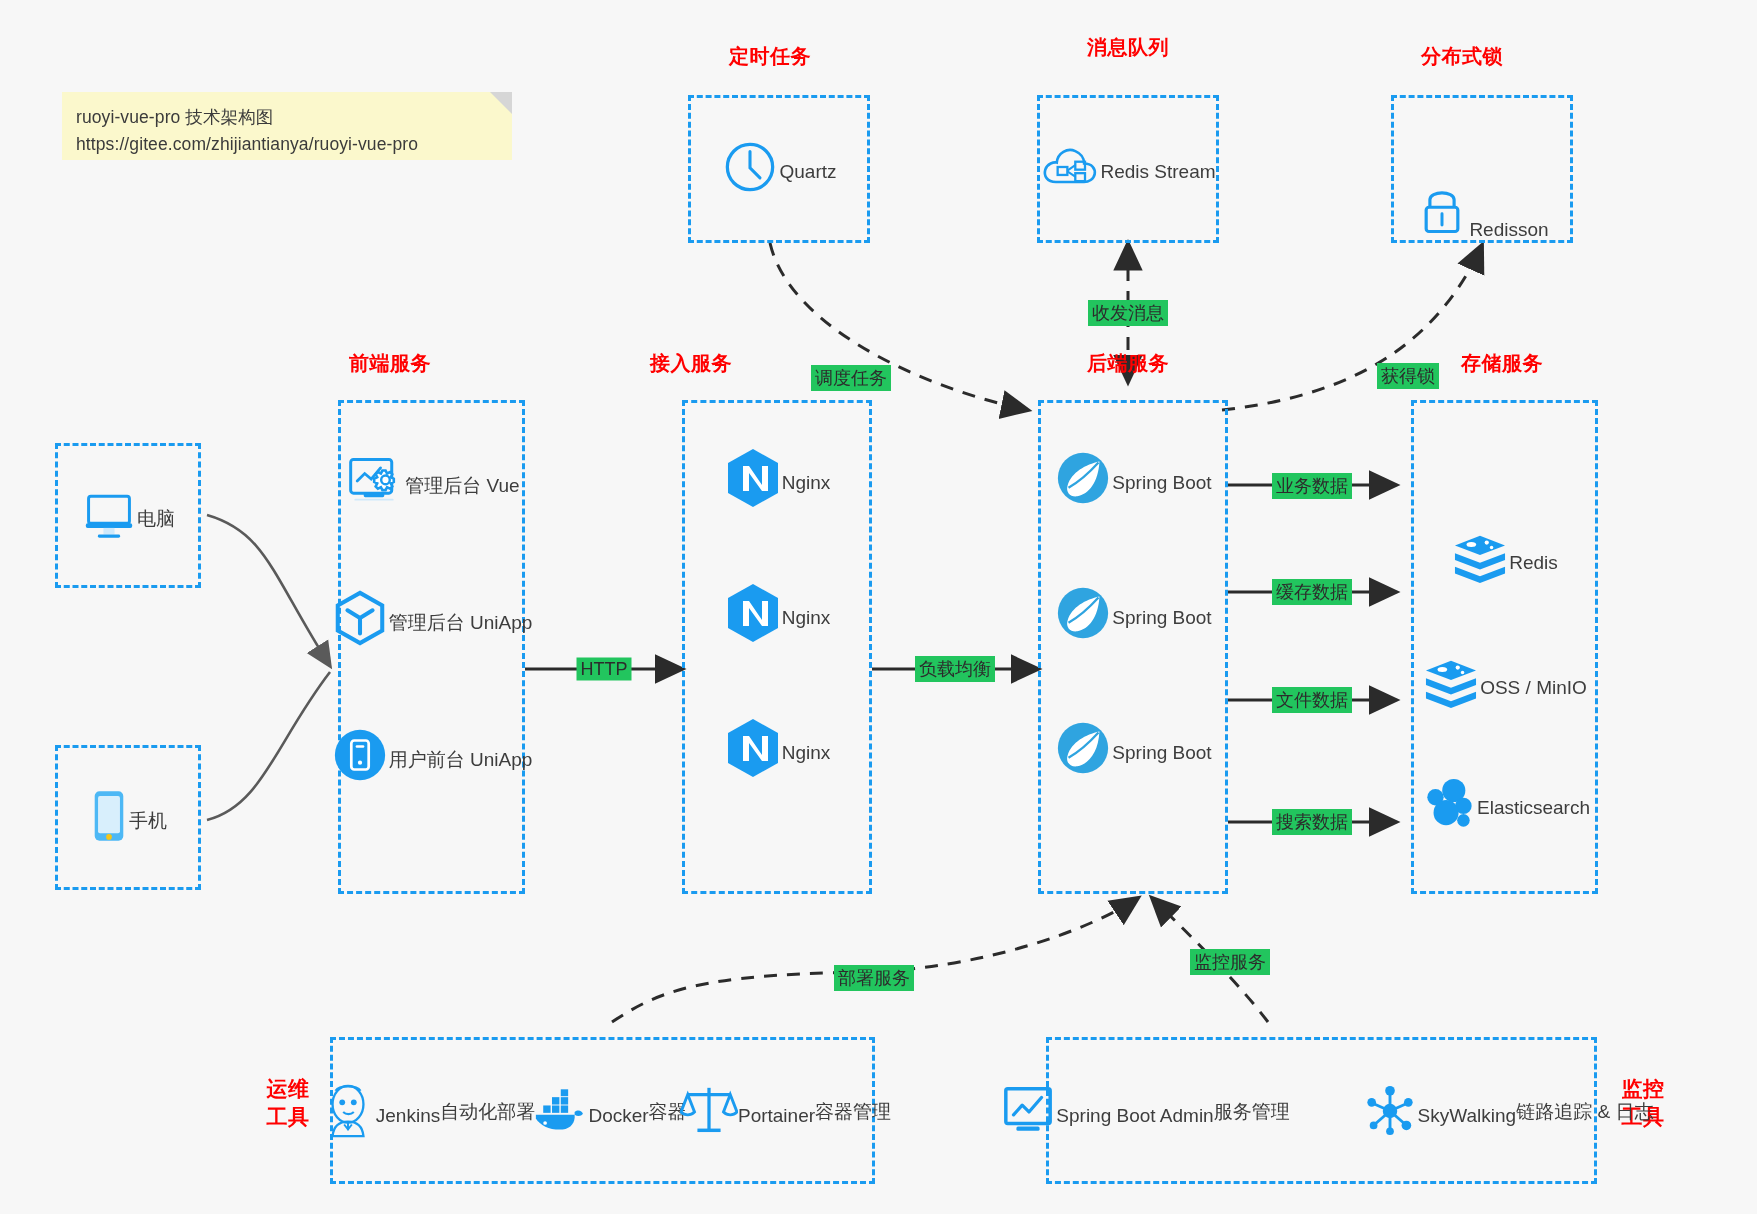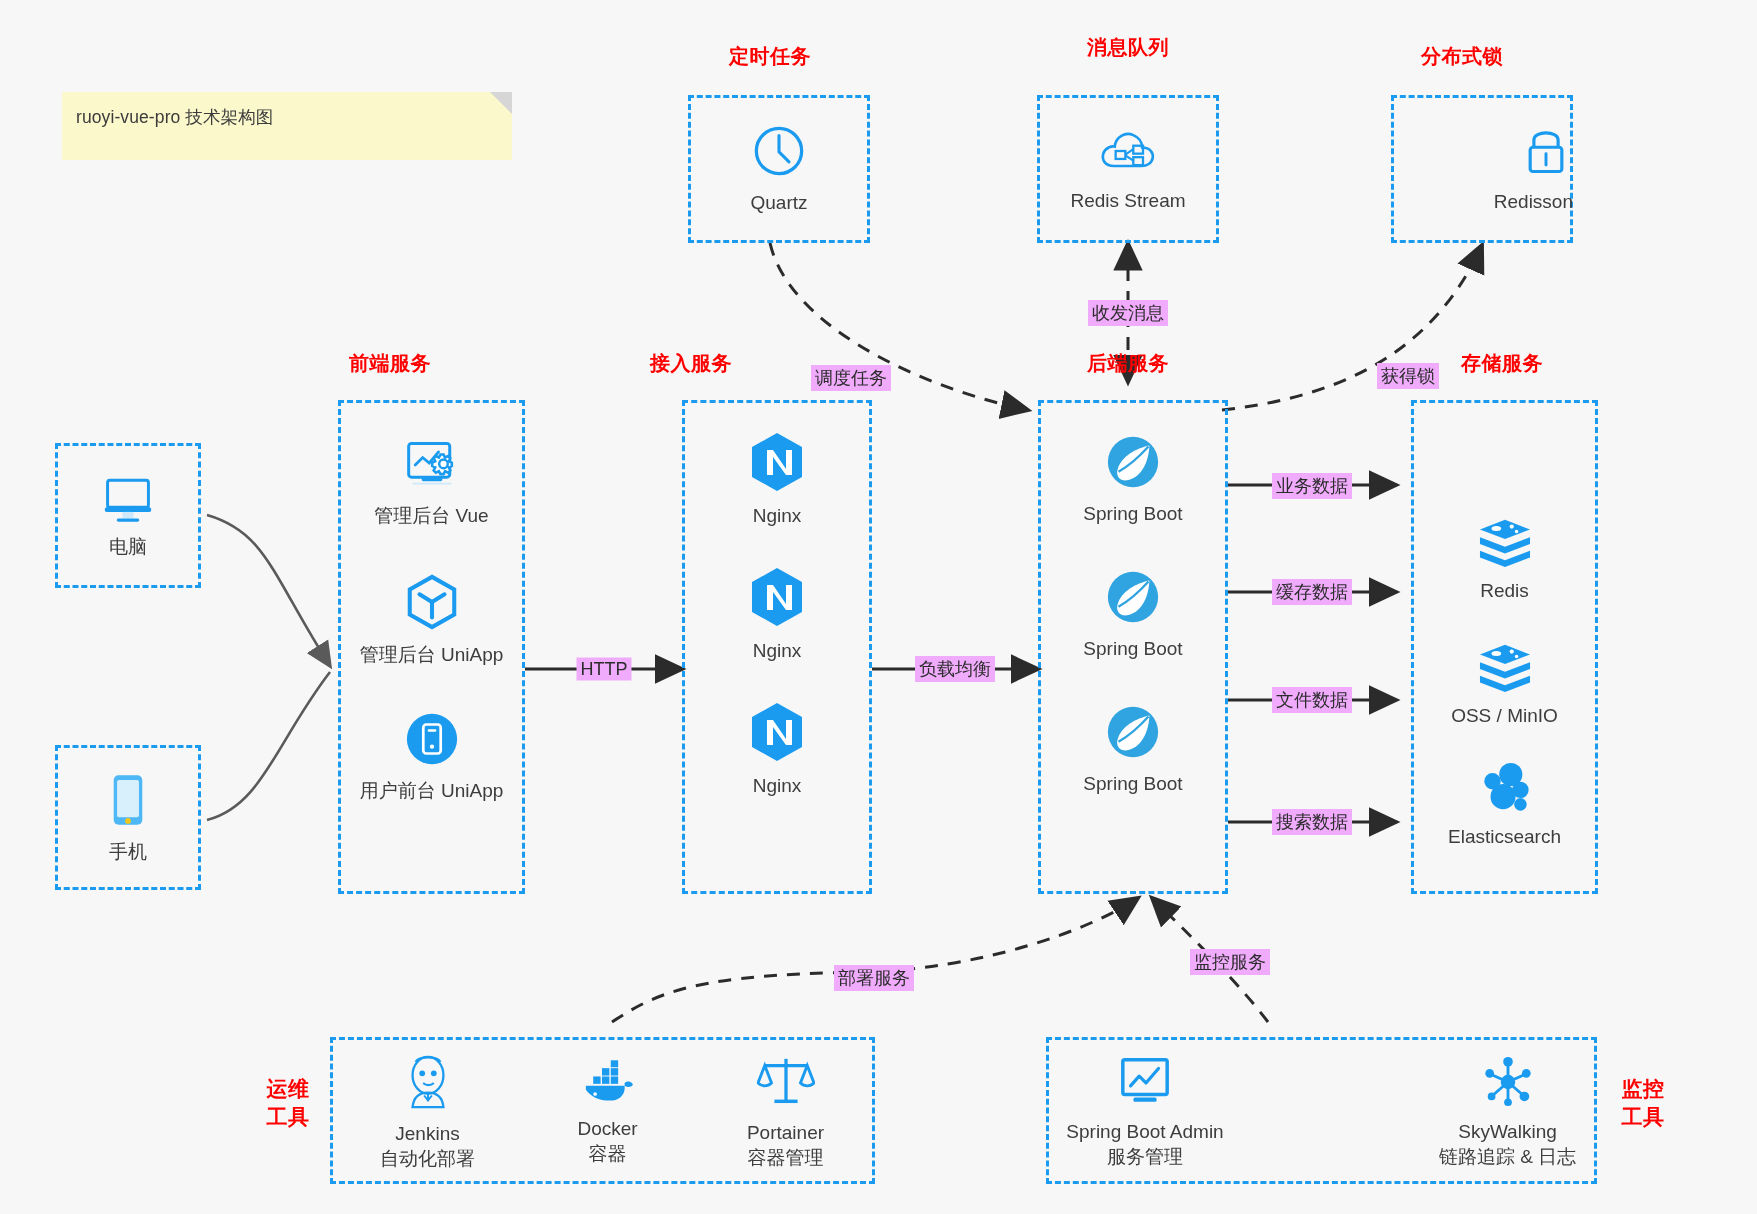--- a/index.html
+++ b/index.html
@@ -59,21 +59,21 @@
     position: absolute;
     box-sizing: border-box;
     border: 3px dashed #1a9bf0;
     background: transparent;
   }
   
   .node {
     position: absolute;
     box-sizing: border-box;
     display: flex;
-    flex-direction: column;
+    flex-direction: row;
     align-items: center;
     justify-content: center;
   }
   .node .cap {
     margin-top: 7px;
     font-size: 19px;
     color: #3d3d3d;
     text-align: center;
     line-height: 1.3;
     white-space: nowrap;
@@ -84,21 +84,21 @@
     text-align: center;
     line-height: 1.3;
     white-space: nowrap;
   }
   .ic { display: block; }
   
   .elabel {
     position: absolute;
     font-size: 18px;
     color: #2c2c2c;
-    background: #f0abfc;
+    background: #22c55e;
     padding: 1px 4px;
     white-space: nowrap;
     transform: translate(-50%, -50%);
   }
 </style>
 </head>
 <body>
 
 <div id="stage">
 
@@ -137,20 +137,21 @@
     <line x1="1228" y1="822" x2="1396" y2="822" stroke="#2b2b2b" stroke-width="3" marker-end="url(#arrowSolid)"></line>
 
     <path d="M612,1022 C 660,990 700,975 860,972 C 980,970 1090,930 1138,898" fill="none" stroke="#2b2b2b" stroke-width="3" stroke-dasharray="13,10" marker-end="url(#arrowDash)"></path>
 
     <path d="M1268,1022 C 1240,985 1200,945 1152,898" fill="none" stroke="#2b2b2b" stroke-width="3" stroke-dasharray="13,10" marker-end="url(#arrowDash)"></path>
   </svg>
 
   <div class="note">
     <div class="fold"></div>
     <div>ruoyi-vue-pro 技术架构图</div>
+    <div>https://gitee.com/zhijiantianya/ruoyi-vue-pro</div>
   </div>
 
   <div class="grp-title" style="left:700px; top:43px; width:140px;">定时任务</div>
   <div class="dbox" style="left:688px; top:95px; width:182px; height:148px;"></div>
   <div class="node" style="left:688px; top:95px; width:182px; height:148px;">
     <span class="ic">
       <svg width="58" height="58" viewBox="0 0 64 64">
         <circle cx="32" cy="32" r="25" fill="none" stroke="#1a9bf0" stroke-width="3.6"></circle>
         <path d="M32 15 L32 33 L43 44" fill="none" stroke="#1a9bf0" stroke-width="3.4" stroke-linecap="round"></path>
       </svg>

